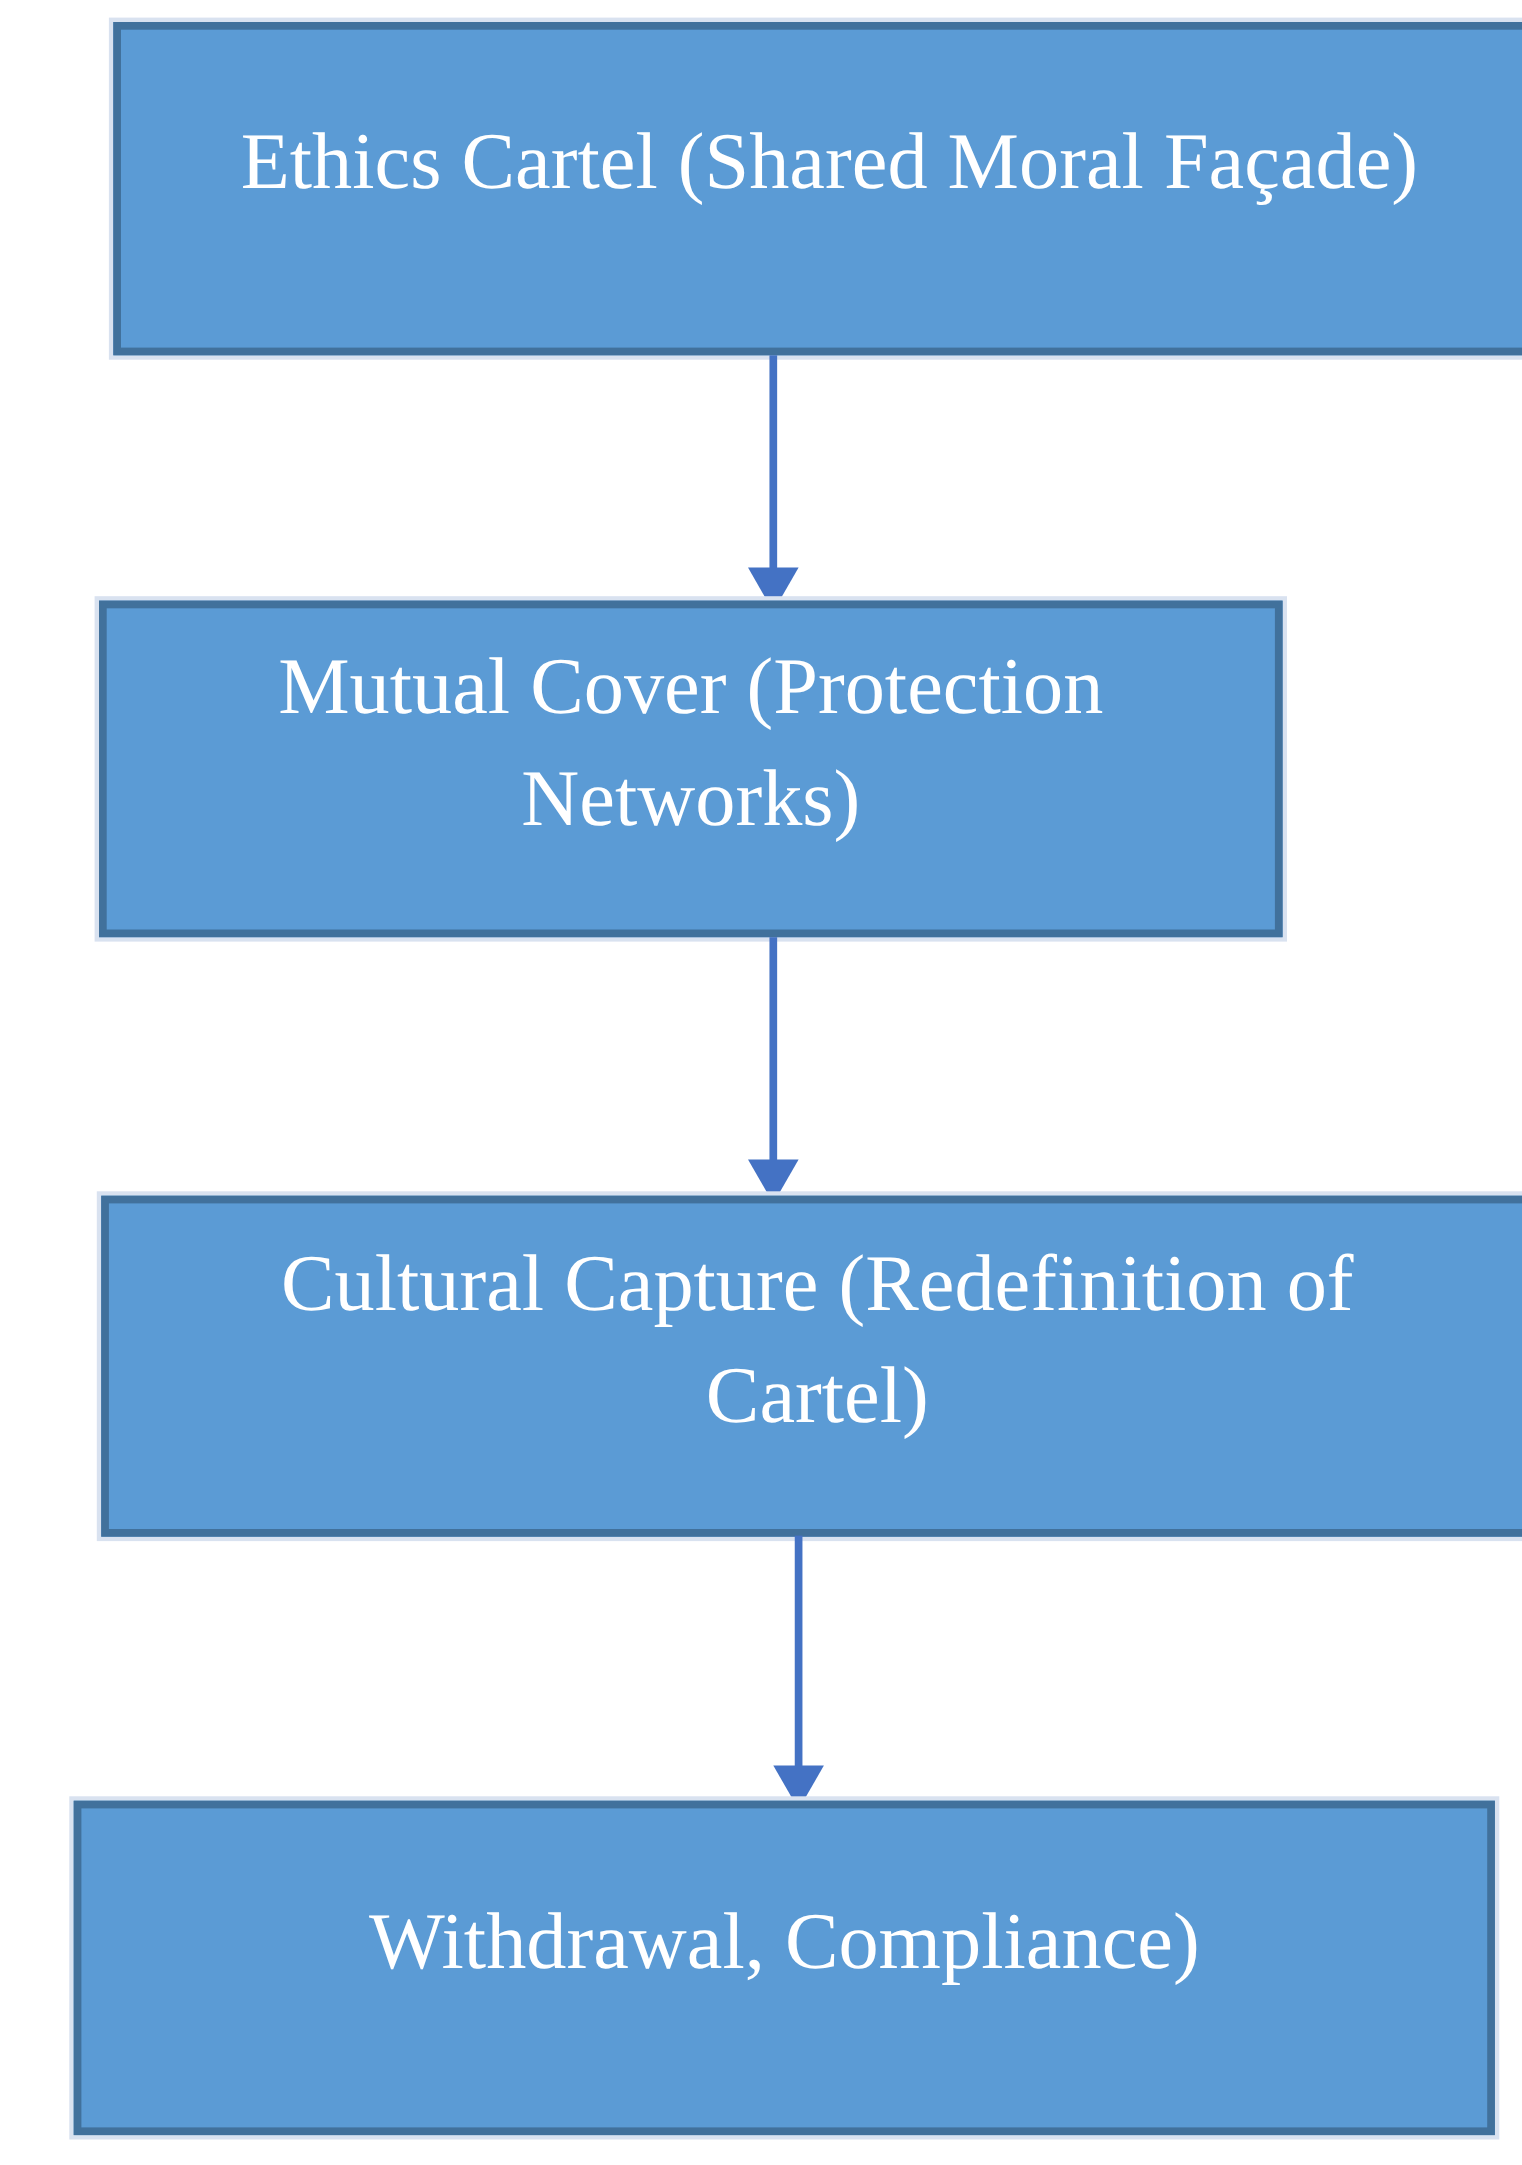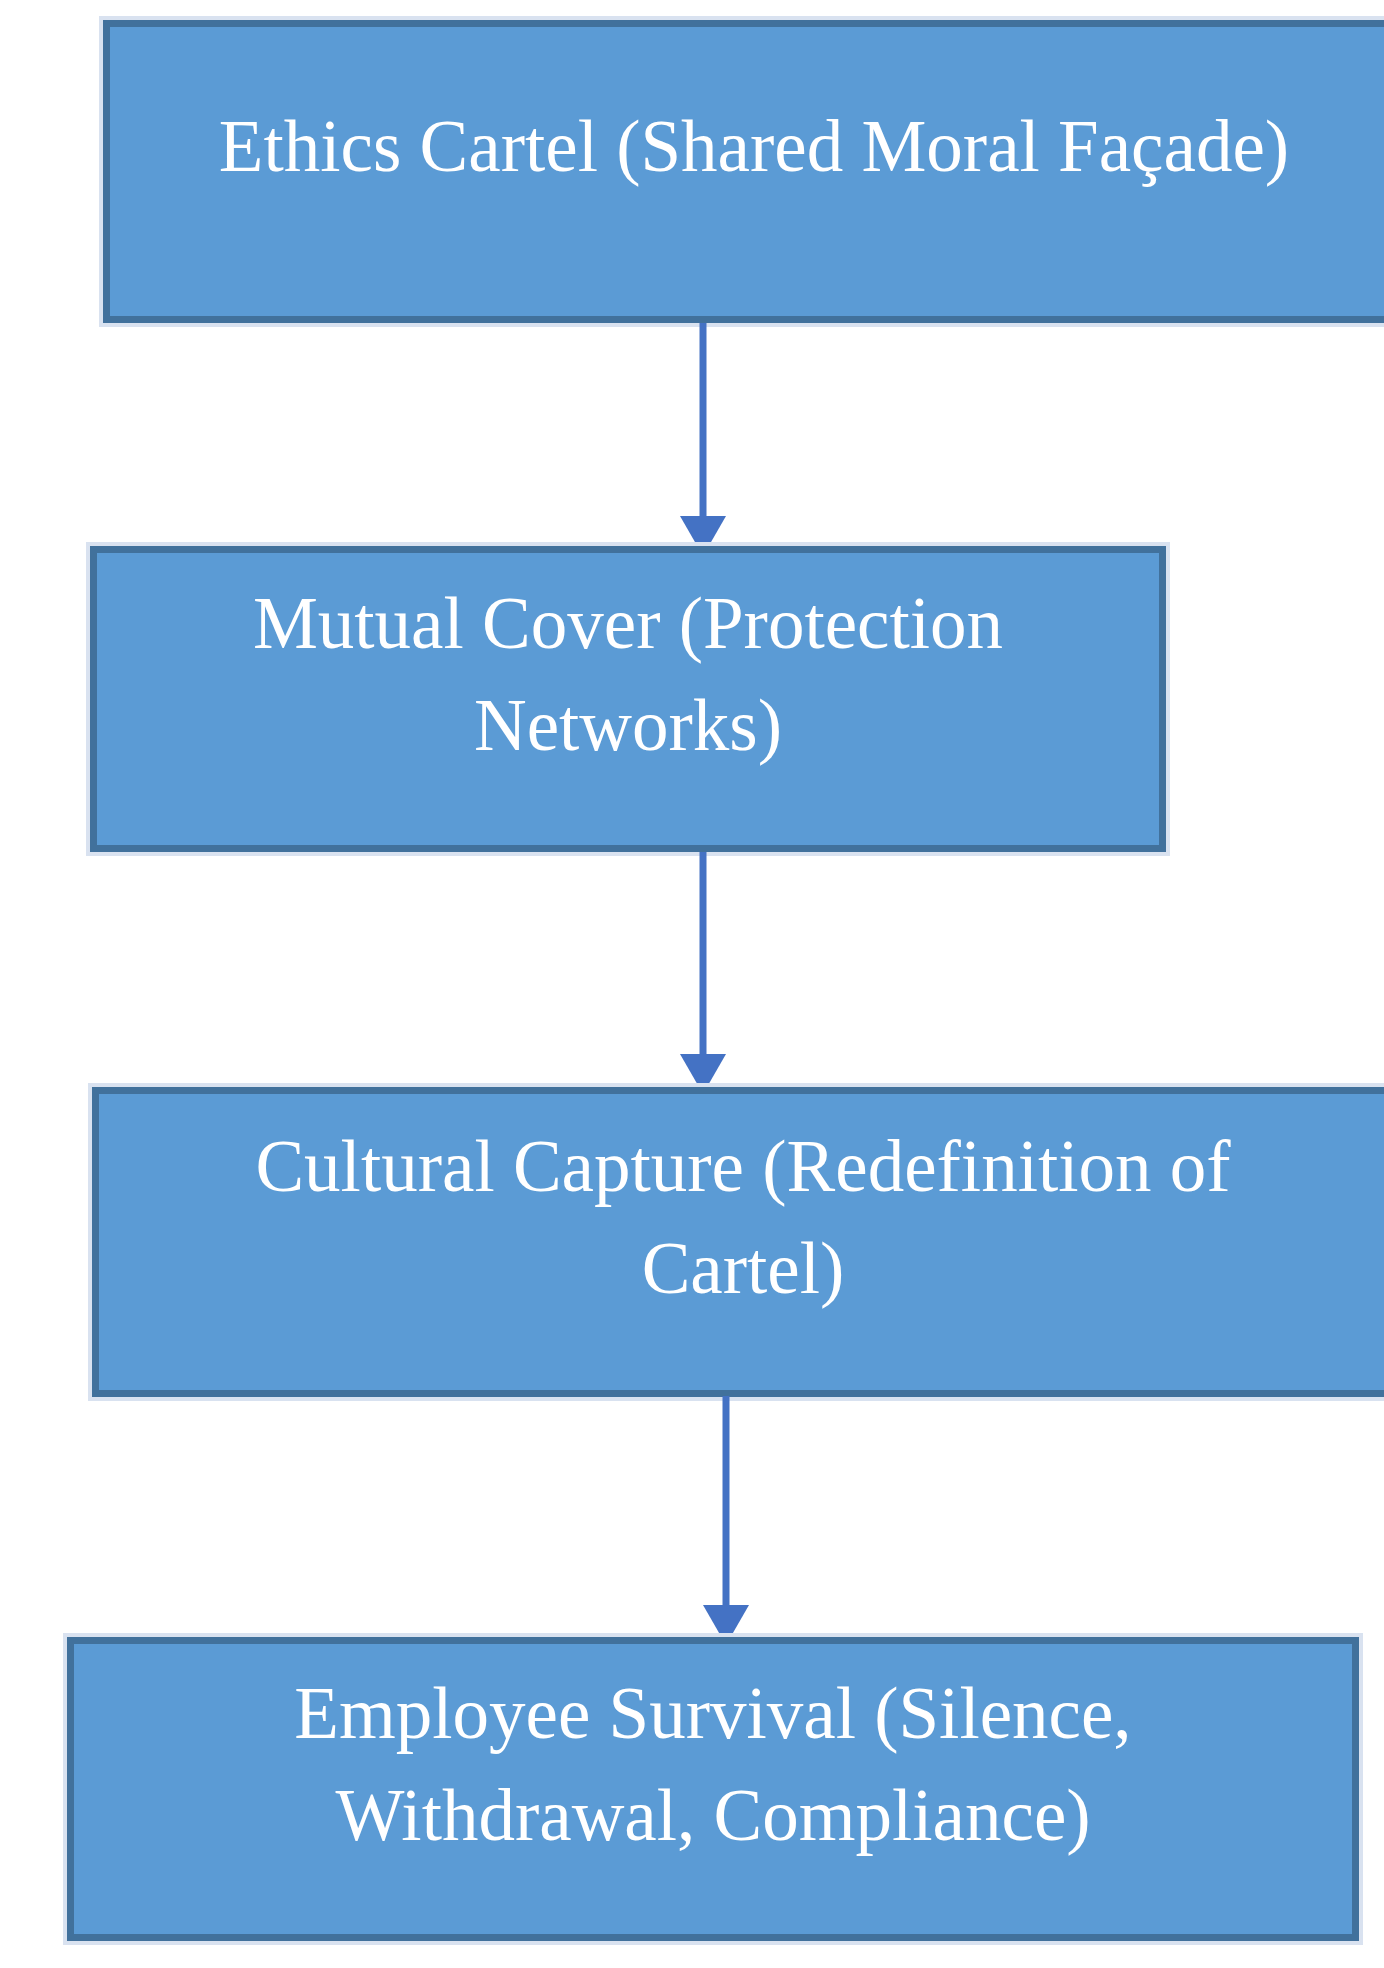--- a/index.html
+++ b/index.html
@@ -111,18 +111,17 @@
     </div>
   </div>
 
   <div class="connector conn-3">
     <div class="arrow-stem"></div>
     <div class="arrow-head"></div>
   </div>
 
   <div class="flow-box box-4">
     <div class="box-label">
-      <div>Employee Survival (Silence,</div>
       <div>Withdrawal, Compliance)</div>
     </div>
   </div>
 
 </div>
 
 </body></html>

